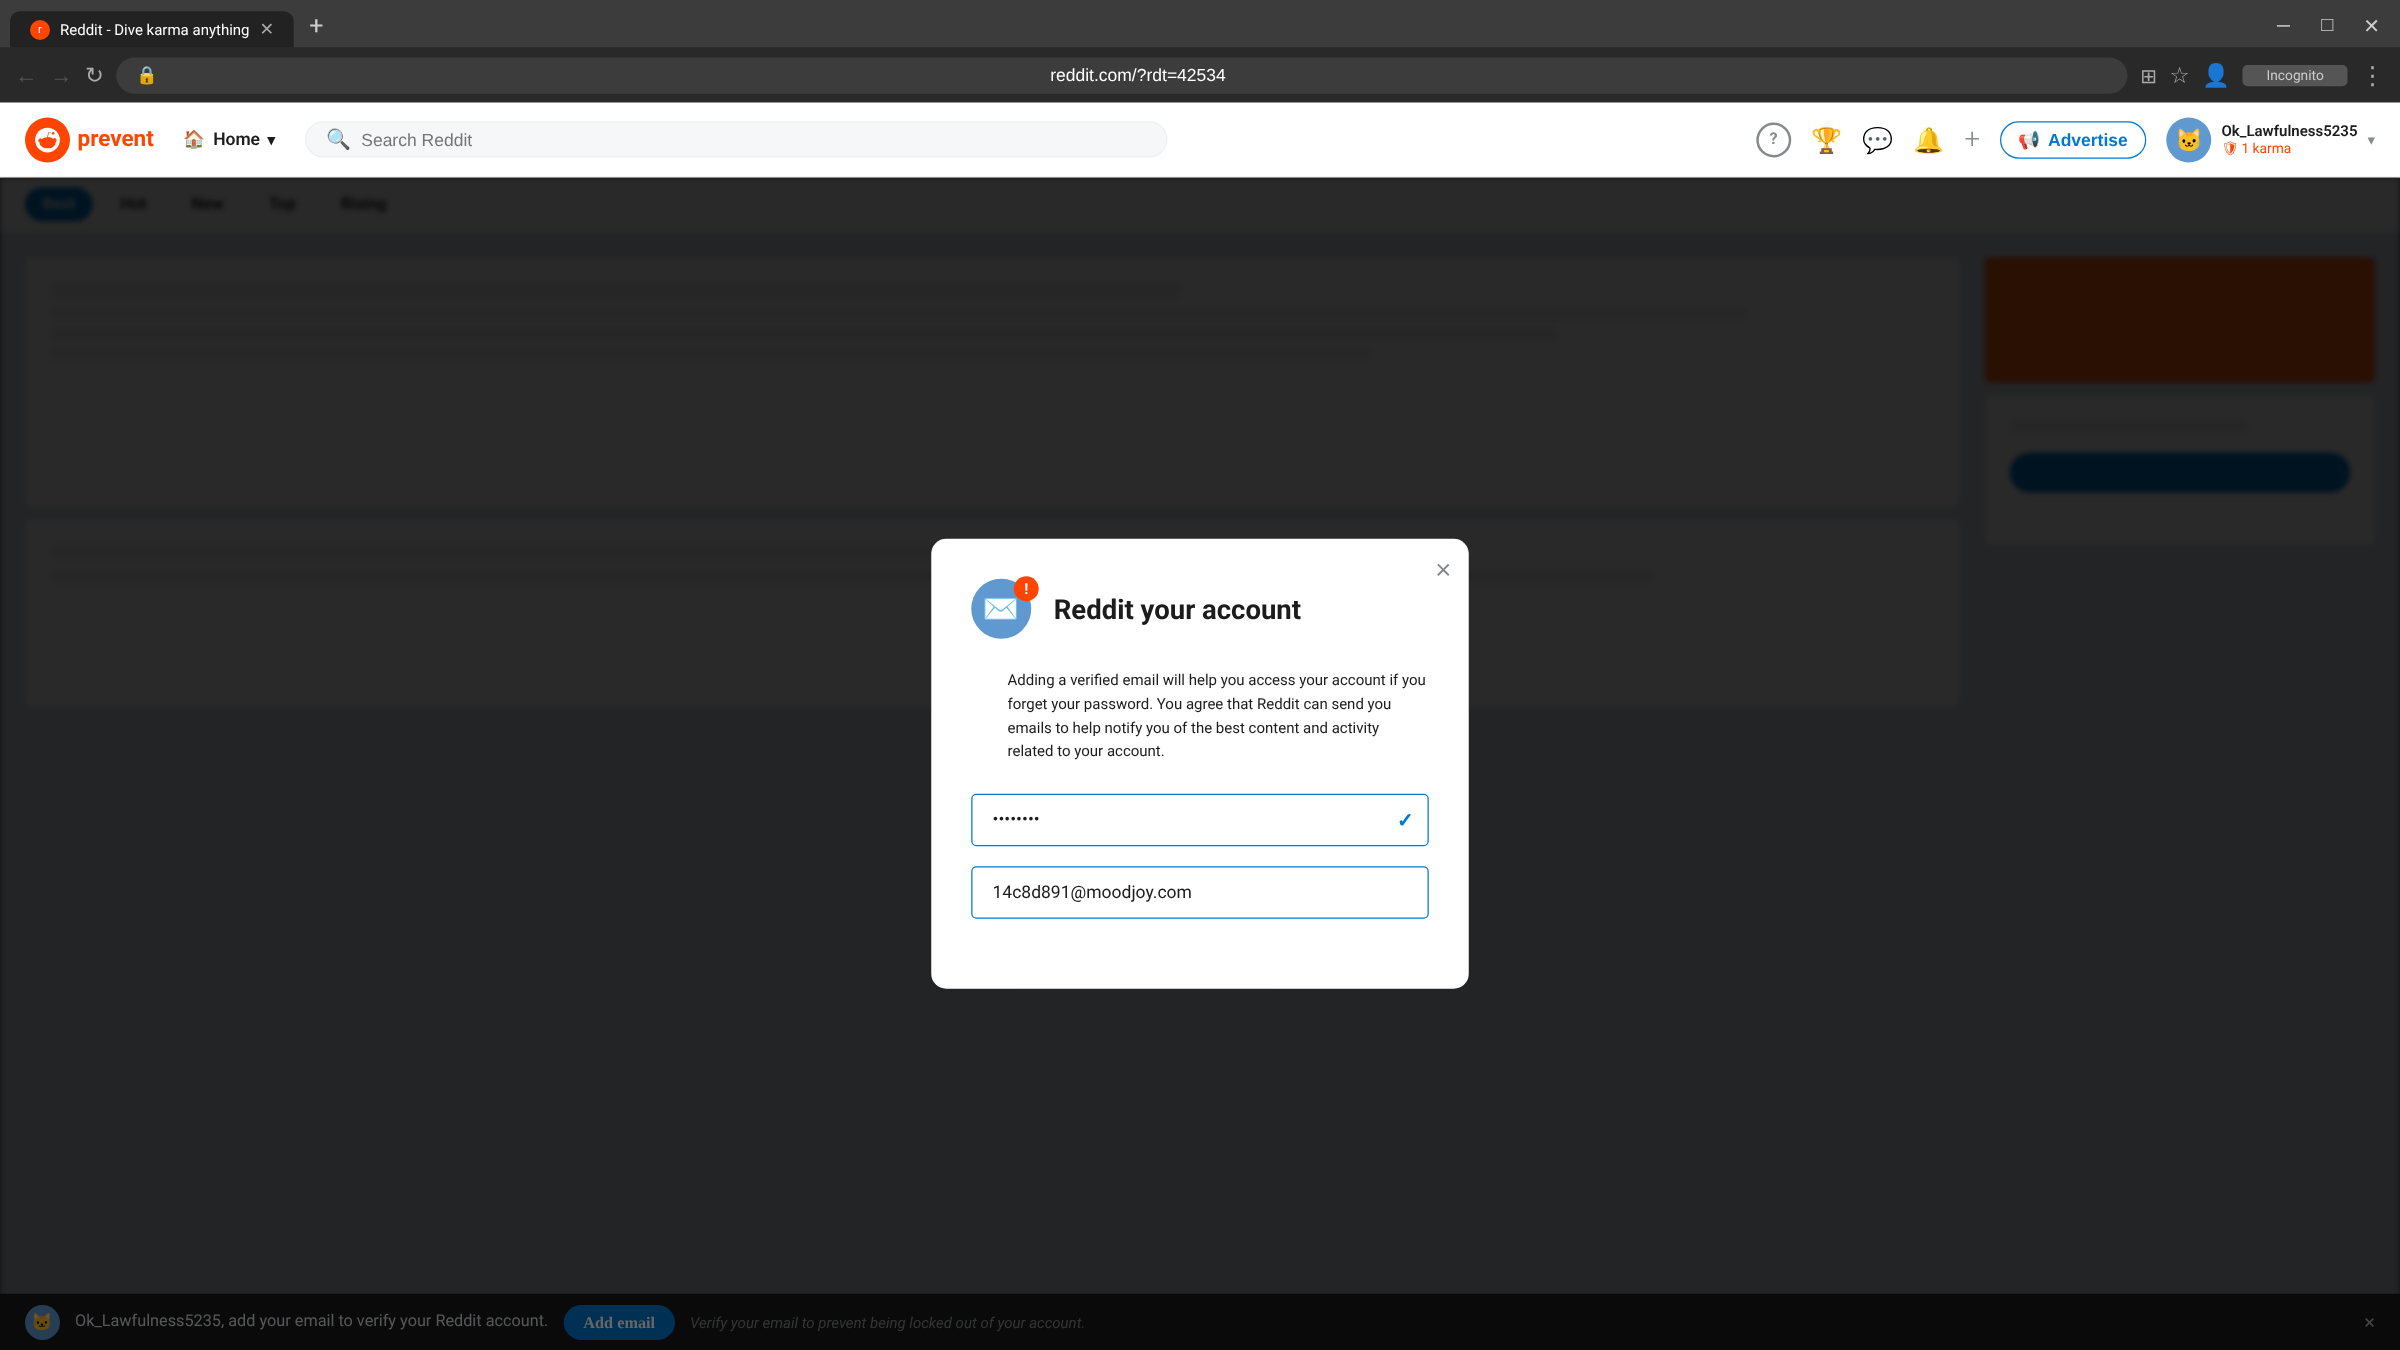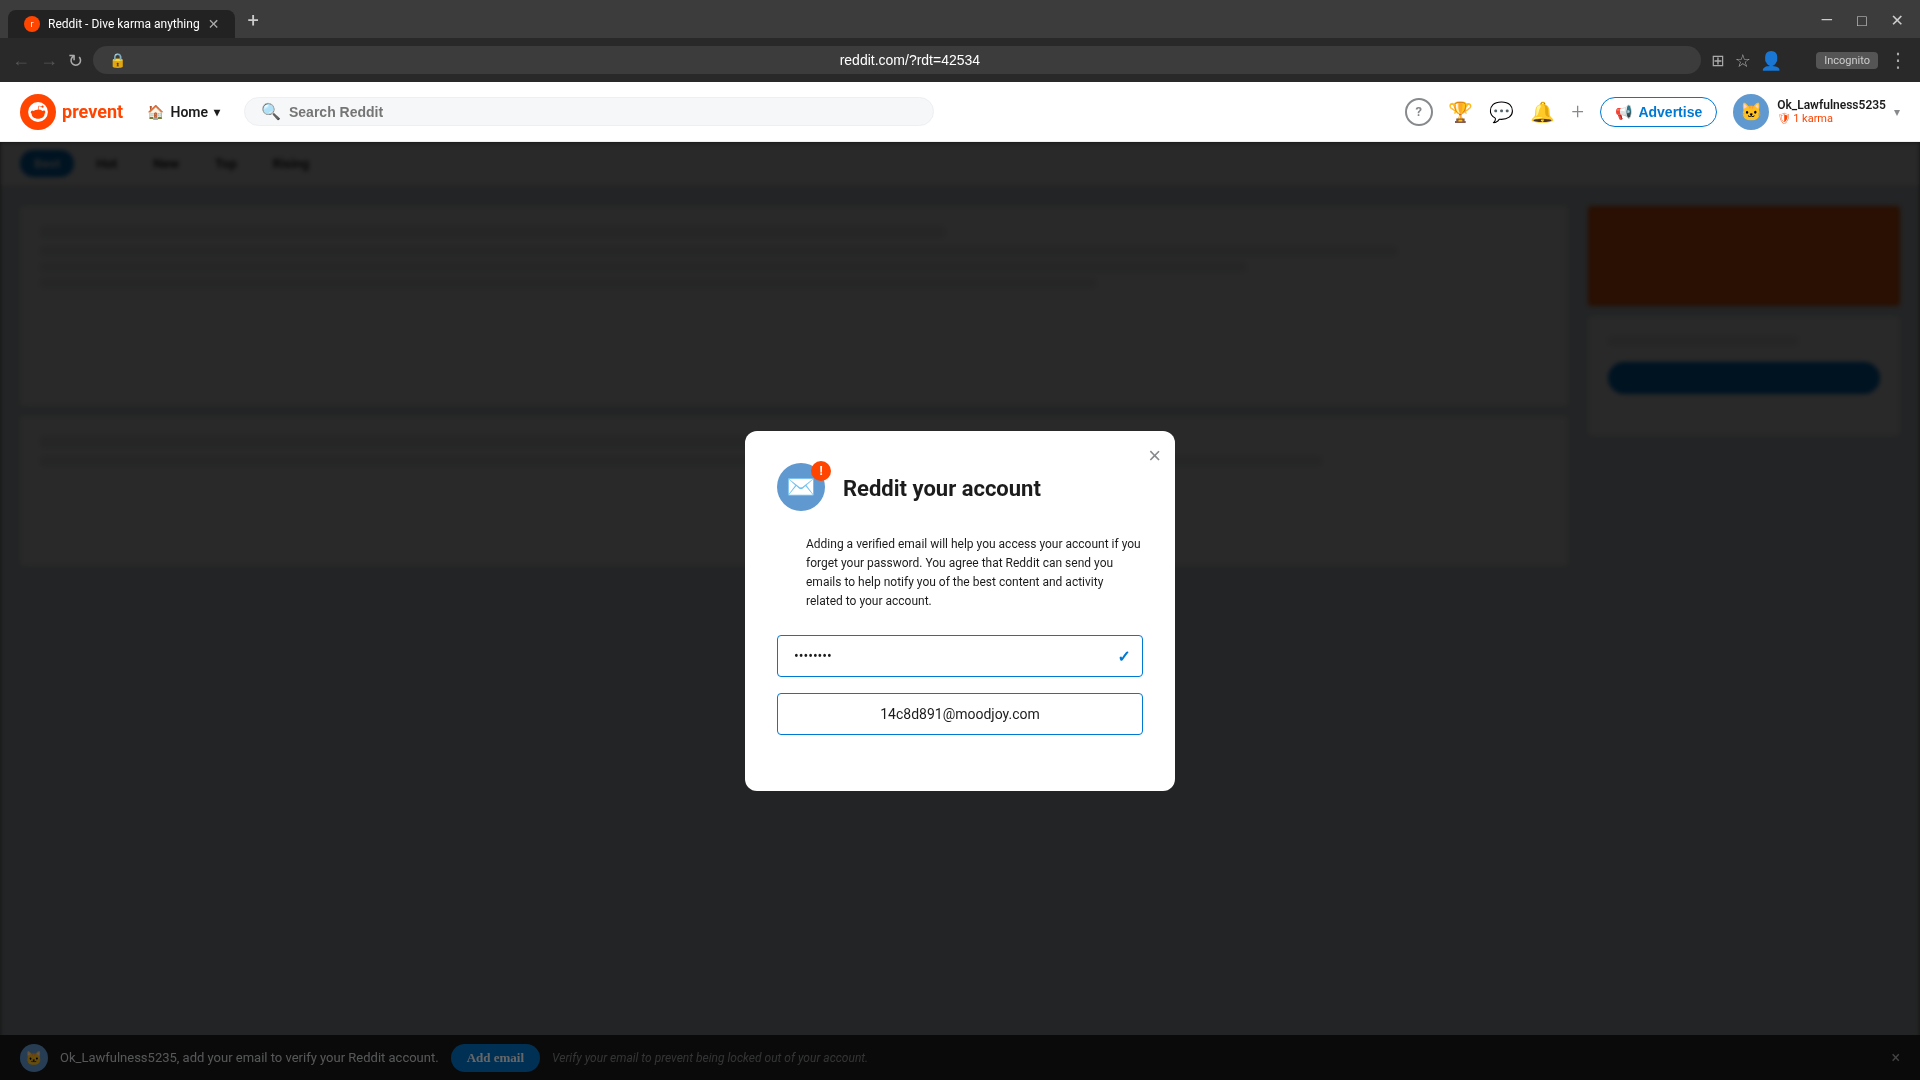--- a/index.html
+++ b/index.html
@@ -28,21 +28,21 @@
     <span style="color:#555;font-size:18px;cursor:pointer;">←</span>
     <span style="color:#555;font-size:18px;cursor:pointer;">→</span>
     <span style="color:#aaa;font-size:18px;cursor:pointer;">↻</span>
     <div style="flex:1;background:#3c3c3c;border-radius:20px;padding:6px 16px;display:flex;align-items:center;gap:8px;">
       <span style="color:#aaa;font-size:14px;">🔒</span>
       <input type="text" style="background: transparent; border: none; outline: none; color: rgb(255, 255, 255); font-size: 14px; flex: 1 1 0%; text-align: center;" value="reddit.com/?rdt=42534">
     </div>
     <span style="color:#aaa;font-size:16px;cursor:pointer;">⊞</span>
     <span style="color:#aaa;font-size:18px;cursor:pointer;">☆</span>
     <span style="color:#aaa;font-size:18px;cursor:pointer;">👤</span>
-    <div style="background:#555;color:#ccc;font-size:11px;padding:2px 8px;border-radius:4px;margin-left:23px;">Incognito</div>
+    <div style="background:#555;color:#ccc;font-size:11px;padding:2px 19px;border-radius:4px;">Incognito</div>
     <span style="color:#aaa;font-size:20px;cursor:pointer;">⋮</span>
   </div>
 
   <div style="background:#fff;height:60px;display:flex;align-items:center;padding:0 20px;gap:16px;border-bottom:1px solid #edeff1;">
     <a style="display:flex;align-items:center;gap:6px;text-decoration:none;cursor:pointer;">
       <div style="width:36px;height:36px;background:#ff4500;border-radius:50%;display:flex;align-items:center;justify-content:center;">
         <svg viewBox="0 0 20 20" style="width:22px;height:22px;fill:white;">
           <circle cx="10" cy="10" r="9"></circle>
           <path d="M16.67 10a1.46 1.46 0 00-2.47-1 7.12 7.12 0 00-3.85-1.23l.65-3.08 2.13.45a1 1 0 101-1 1 1 0 00-.96.68l-2.38-.5a.27.27 0 00-.32.2l-.73 3.44a7.14 7.14 0 00-3.89 1.23 1.46 1.46 0 10-1.61 2.39 2.87 2.87 0 000 .44c0 2.24 2.61 4.06 5.83 4.06s5.83-1.82 5.83-4.06a2.87 2.87 0 000-.44 1.46 1.46 0 00.67-1.58z" fill="#ff4500"></path>
         </svg>
@@ -51,21 +51,21 @@
     </a>
 
     <div style="display:flex;align-items:center;gap:6px;color:#1c1c1c;font-size:14px;font-weight:600;padding:4px 8px;border-radius:4px;cursor:pointer;">
       <span>🏠</span>
       <span>Home</span>
       <span style="font-size:12px;">▾</span>
     </div>
 
     <div style="flex:1;max-width:690px;background:#f6f7f8;border:1px solid #edeff1;border-radius:20px;display:flex;align-items:center;padding:4px 16px;gap:8px;">
       <span style="color:#878a8c;">🔍</span>
-      <input type="text" style="border: none; background: transparent; outline: none; font-size: 14px; color: rgb(28, 28, 28); width: 100%; font-weight: bold;" placeholder="Search Reddit">
+      <input type="text" style="border: none; background: transparent; outline: none; font-size: 14px; color: rgb(28, 28, 28); width: 100%;" placeholder="Search Reddit">
     </div>
 
     <div style="display:flex;align-items:center;gap:16px;color:#878a8c;margin-left:auto;">
       <span style="cursor:pointer;font-size:18px;border:2px solid #878a8c;border-radius:50%;width:28px;height:28px;display:flex;align-items:center;justify-content:center;font-weight:bold;font-size:13px;">?</span>
       <span style="cursor:pointer;font-size:20px;">🏆</span>
       <span style="cursor:pointer;font-size:20px;">💬</span>
       <span style="cursor:pointer;font-size:20px;">🔔</span>
       <span style="cursor:pointer;font-size:22px;font-weight:300;">+</span>
     </div>
 
@@ -135,21 +135,21 @@
         </div>
 
         <p style="font-size:12px;color:#1c1c1c;line-height:1.6;margin-bottom:24px;margin-left:29px;">Adding a verified email will help you access your account if you forget your password. You agree that Reddit can send you emails to help notify you of the best content and activity related to your account.</p>
 
         <div style="position:relative;margin-bottom:16px;">
           <input type="password" value="••••••••" style="width: 100%; border: 1px solid rgb(0, 121, 211); border-radius: 4px; padding: 12px 40px 12px 16px; font-size: 14px; outline: none; color: rgb(28, 28, 28); font-family: inherit;" placeholder="Password">
           <span style="position:absolute;right:12px;top:50%;transform:translateY(-50%);color:#0079d3;font-size:16px;font-weight:bold;">✓</span>
         </div>
 
         <div style="position:relative;margin-bottom:24px;">
-          <input type="email" style="width: 100%; border: 1px solid rgb(0, 121, 211); border-radius: 4px; padding: 12px 16px; font-size: 14px; outline: none; color: rgb(28, 28, 28); font-family: inherit; text-align: center;" value="14c8d891@moodjoy.com">
+          <input type="email" style="width: 100%; border: 1px solid rgb(0, 121, 211); border-radius: 4px; padding: 12px 16px; font-size: 14px; outline: none; color: rgb(28, 28, 28); font-family: inherit;" value="14c8d891@moodjoy.com">
         </div>
 
       </div>
     </div>
 
     <div style="position:absolute;bottom:0;left:0;right:0;height:45px;background:#1a1a1b;display:flex;align-items:center;padding:0 20px;gap:12px;z-index:50;">
       <div style="width:28px;height:28px;border-radius:50%;background:#5f99cf;display:flex;align-items:center;justify-content:center;font-size:14px;flex-shrink:0;">🐱</div>
       <span style="color:#d7dadc;font-size:13px;">
         <span>Ok_Lawfulness5235, add your email to verify your Reddit account.</span>
       </span>

